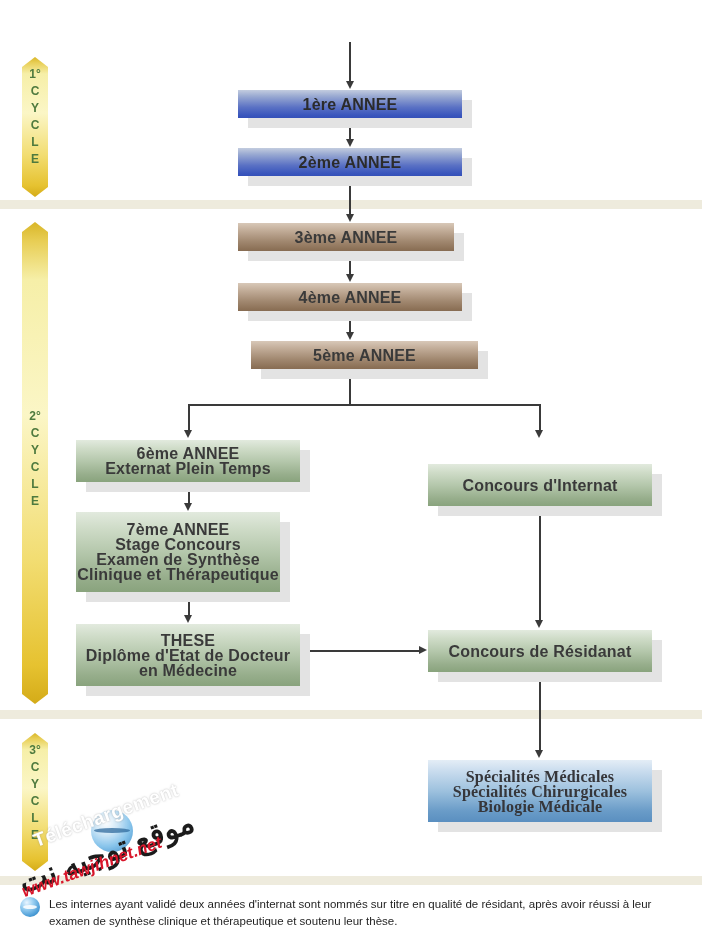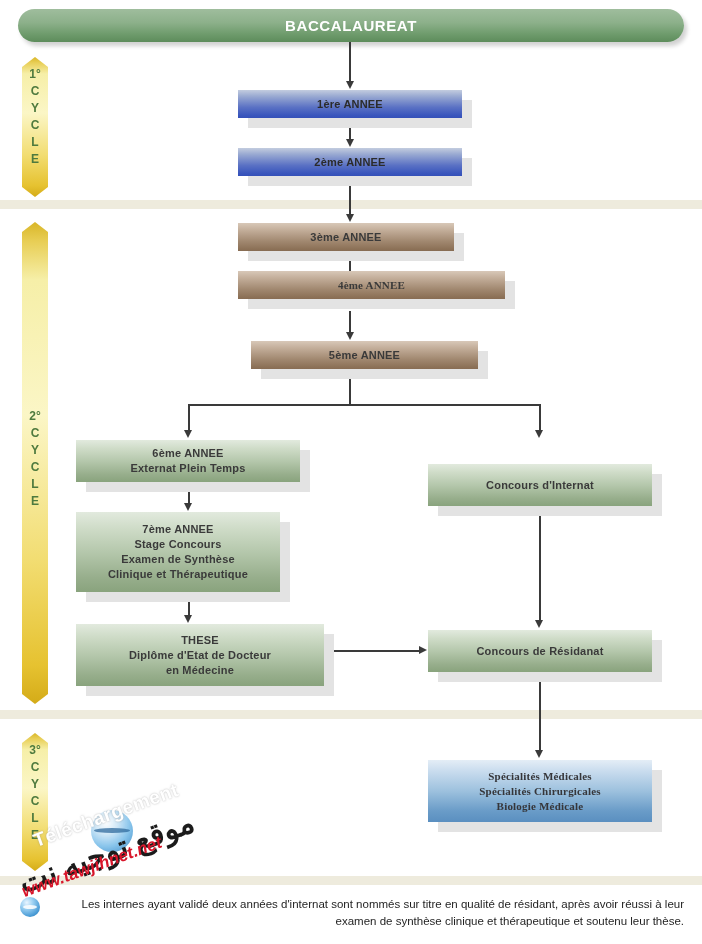--- a/index.html
+++ b/index.html
@@ -71,21 +71,21 @@
   
   .node {
     position: absolute;
     box-sizing: border-box;
     display: flex;
     flex-direction: column;
     align-items: center;
     justify-content: center;
     text-align: center;
     color: #3d3d3d;
-    font-size: 11px;
+    font-size: 16px;
     font-weight: bold;
     line-height: 15px;
     letter-spacing: 0.2px;
   }
   .node .shadow {
     position: absolute;
     left: 10px;
     top: 10px;
     right: -10px;
     bottom: -10px;
@@ -227,35 +227,31 @@
     left: 3px; top: 8px;
     width: 14px; height: 4px;
     background: #ffffff;
     border-radius: 50%;
     opacity: 0.85;
   }
   #footer-note .note-text {
     font-size: 11.5px;
     line-height: 17px;
     color: #1f1f1f;
-    text-align: right;
   }
 </style>
 </head>
 <body>
 
 <div id="page">
 
   <div class="sep" style="top:200px;"></div>
   <div class="sep" style="top:710px;"></div>
   <div class="sep" style="top:876px;"></div>
 
-  <div class="banner">
-    <span>BACCALAUREAT</span>
-  </div>
 
   <div class="ribbon" style="left:22px; top:57px; height:140px;"></div>
   <div class="ribbon-label" style="left:22px; top:66px;">
     <span>1°</span>
     <span>C</span>
     <span>Y</span>
     <span>C</span>
     <span>L</span>
     <span>E</span>
   </div>
@@ -331,21 +327,21 @@
     </div>
   </div>
 
   <div class="node node-brown" style="left:238px; top:223px; width:216px; height:28px;">
     <div class="shadow"></div>
     <div class="face">
       <span class="line">3ème ANNEE</span>
     </div>
   </div>
 
-  <div class="node node-brown" style="left:238px; top:271px; width:267px; height:28px;font-family:Liberation Serif, serif;">
+  <div class="node node-brown" style="left:238px; top:283px; width:224px; height:28px;">
     <div class="shadow"></div>
     <div class="face">
       <span class="line">4ème ANNEE</span>
     </div>
   </div>
 
   <div class="node node-brown" style="left:251px; top:341px; width:227px; height:28px;">
     <div class="shadow"></div>
     <div class="face">
       <span class="line">5ème ANNEE</span>
@@ -363,21 +359,21 @@
   <div class="node node-green" style="left:76px; top:512px; width:204px; height:80px;">
     <div class="shadow"></div>
     <div class="face">
       <span class="line">7ème ANNEE</span>
       <span class="line">Stage Concours</span>
       <span class="line">Examen de Synthèse</span>
       <span class="line">Clinique et Thérapeutique</span>
     </div>
   </div>
 
-  <div class="node node-green" style="left:76px; top:624px; width:248px; height:62px;">
+  <div class="node node-green" style="left:76px; top:624px; width:224px; height:62px;">
     <div class="shadow"></div>
     <div class="face">
       <span class="line">THESE</span>
       <span class="line">Diplôme d'Etat de Docteur</span>
       <span class="line">en Médecine</span>
     </div>
   </div>
 
   <div class="node node-green" style="left:428px; top:464px; width:224px; height:42px;">
     <div class="shadow"></div>

